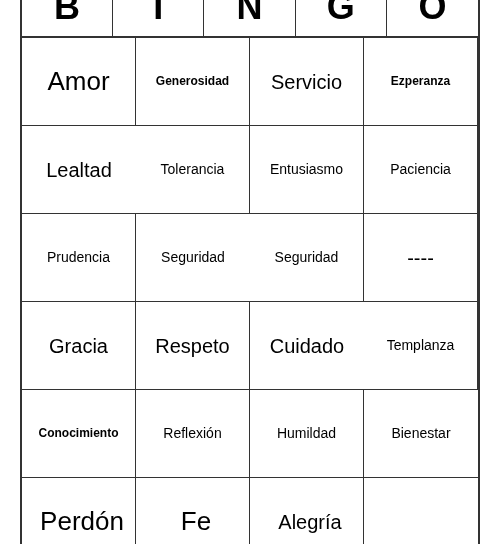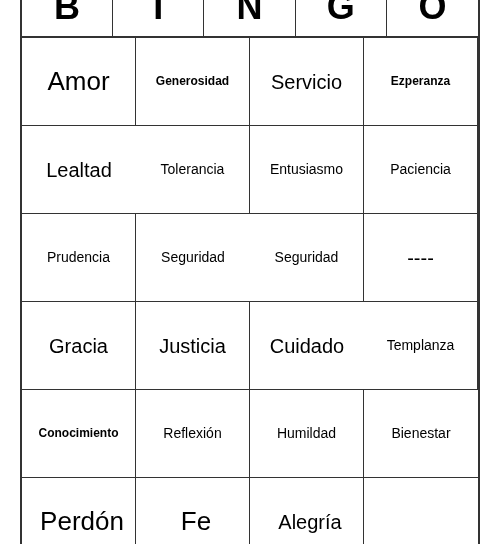--- a/index.html
+++ b/index.html
@@ -124,21 +124,21 @@
       <div class="bingo-cell">
         <span class="size-medium">Seguridad</span>
       </div>
       <div class="bingo-cell">
         <span class="size-large">----</span>
       </div>
       <div class="bingo-cell">
         <span class="size-large">Gracia</span>
       </div>
       <div class="bingo-cell">
-        <span class="size-large">Justicia</span>
+        <span class="size-large">Respeto</span>
       </div>
       <div class="bingo-cell">
         <span class="size-large">Cuidado</span>
       </div>
       <div class="bingo-cell">
         <span class="size-medium">Templanza</span>
       </div>
       <div class="bingo-cell">
         <span class="size-small">Conocimiento</span>
       </div>

